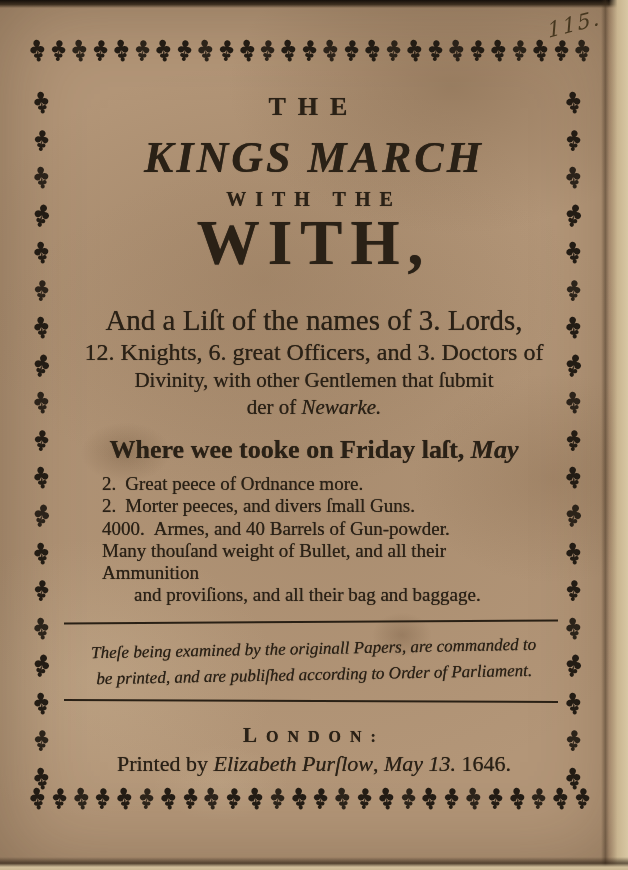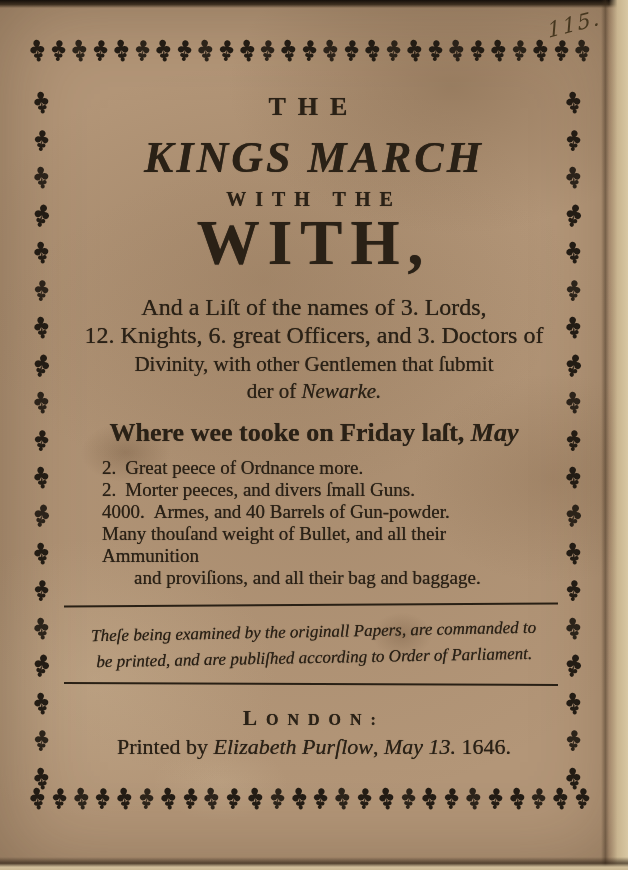--- a/index.html
+++ b/index.html
@@ -50,21 +50,21 @@
   .border .orn:nth-child(odd){transform:rotate(-6deg);}
   .border .orn:nth-child(3n){opacity:.93;}
   .border-left .orn:nth-child(4n), .border-right .orn:nth-child(4n){transform:rotate(14deg) scale(1.04);}
 
   
   .content{position:absolute;left:64px;right:64px;top:0;text-align:center;}
   .t-the{margin-top:94px;font-size:26px;font-weight:700;letter-spacing:12px;line-height:1;}
   .t-main{margin-top:16px;font-size:44px;font-weight:700;letter-spacing:3px;line-height:1;white-space:nowrap;font-style:italic;}
   .t-with{margin-top:9px;font-size:20px;font-weight:700;letter-spacing:9px;line-height:1;}
   .t-scots{margin-top:3px;font-size:63px;font-weight:700;letter-spacing:8px;line-height:1;}
-  .sub1{margin-top:19px;font-size:24px;line-height:1.1;white-space:nowrap;}
+  .sub1{margin-top:30px;font-size:29px;line-height:1.1;white-space:nowrap;}
   .sub2{margin-top:2px;font-size:24px;line-height:1.1;}
   .sub3{margin-top:3px;font-size:21px;line-height:1.15;}
   .when1{margin-top:15px;font-size:26px;font-weight:700;line-height:1.15;text-align:center;}
   .when2{font-size:26px;font-weight:700;line-height:1.15;letter-spacing:2px;}
   .list{margin:9px 18px 0 38px;text-align:left;font-size:19px;line-height:1.16;}
   .list .num{margin-right:9px;}
   .list .num:empty{margin-right:0;}
   .list .indent{padding-left:32px;}
   .em{font-style:italic;}
   .rule{height:0;border-top:2px solid #292015;margin:15px 6px 0 0;}

